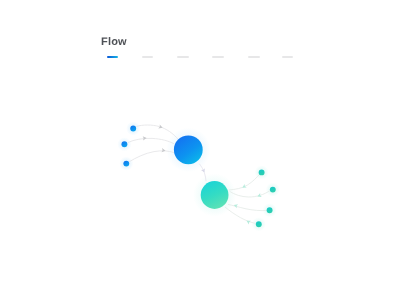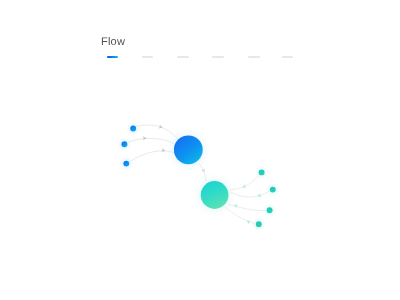--- a/index.html
+++ b/index.html
@@ -4,21 +4,21 @@
 <title>Flow</title>
 <style>
   html, body { margin:0; padding:0; }
   body {
     width:400px; height:300px; overflow:hidden;
     background:#ffffff;
     font-family:"Liberation Sans", sans-serif;
     -webkit-font-smoothing:antialiased;
     text-rendering:geometricPrecision;
   }
-  .page { position:relative; width:400px; height:256px; }
+  .page { position:relative; width:400px; height:256px;font-weight:bold; }
   .title {
     position:absolute; left:101px; top:35.6px;
     font-size:11px; color:#4e5156; letter-spacing:0.2px;
   }
   .tabs { position:absolute; left:0; top:55.5px; height:3px; }
   .tab-dash { position:absolute; height:2.4px; border-radius:1.2px; }
   .stage { position:absolute; left:0; top:0; }
 </style>
 </head>
 <body>

